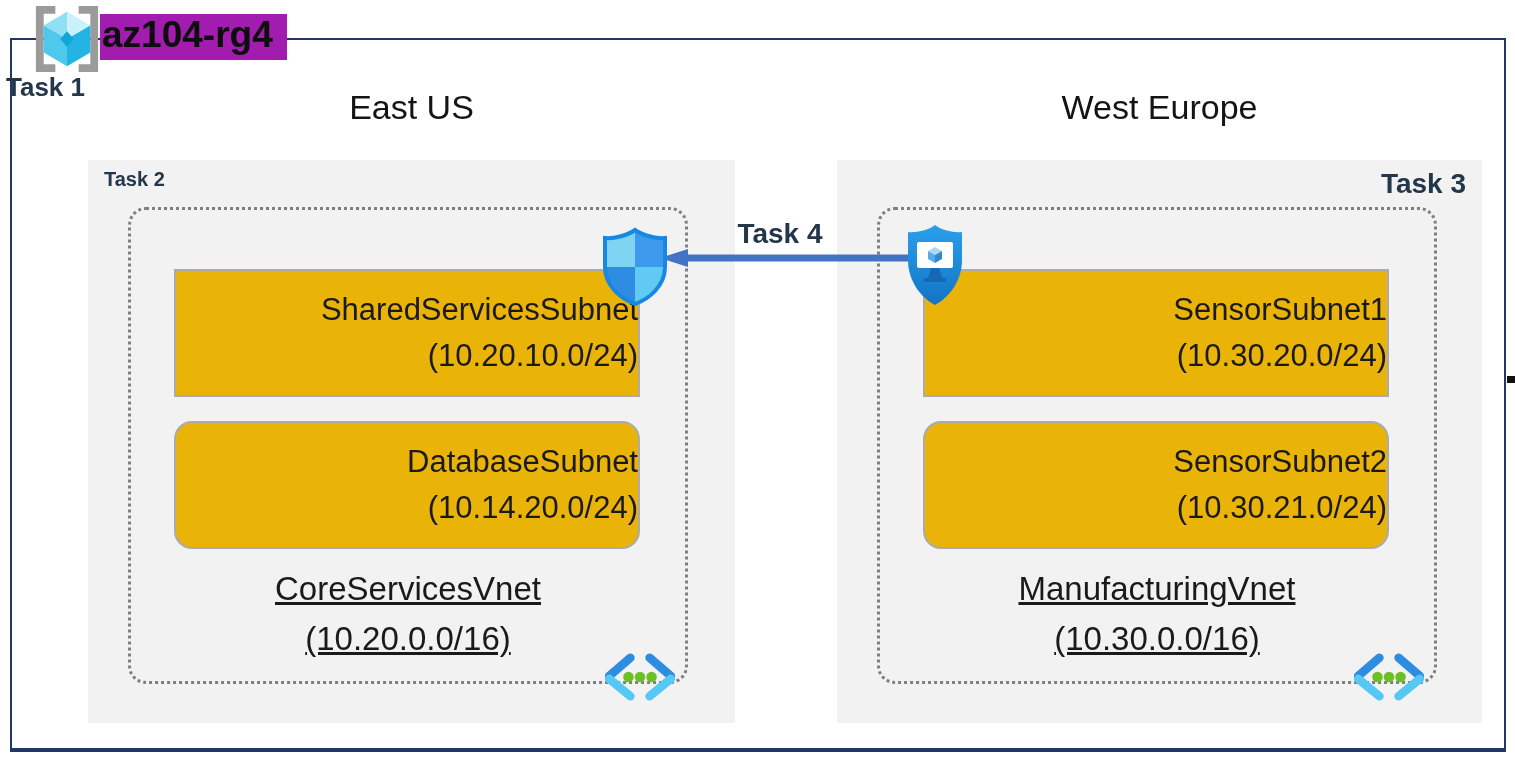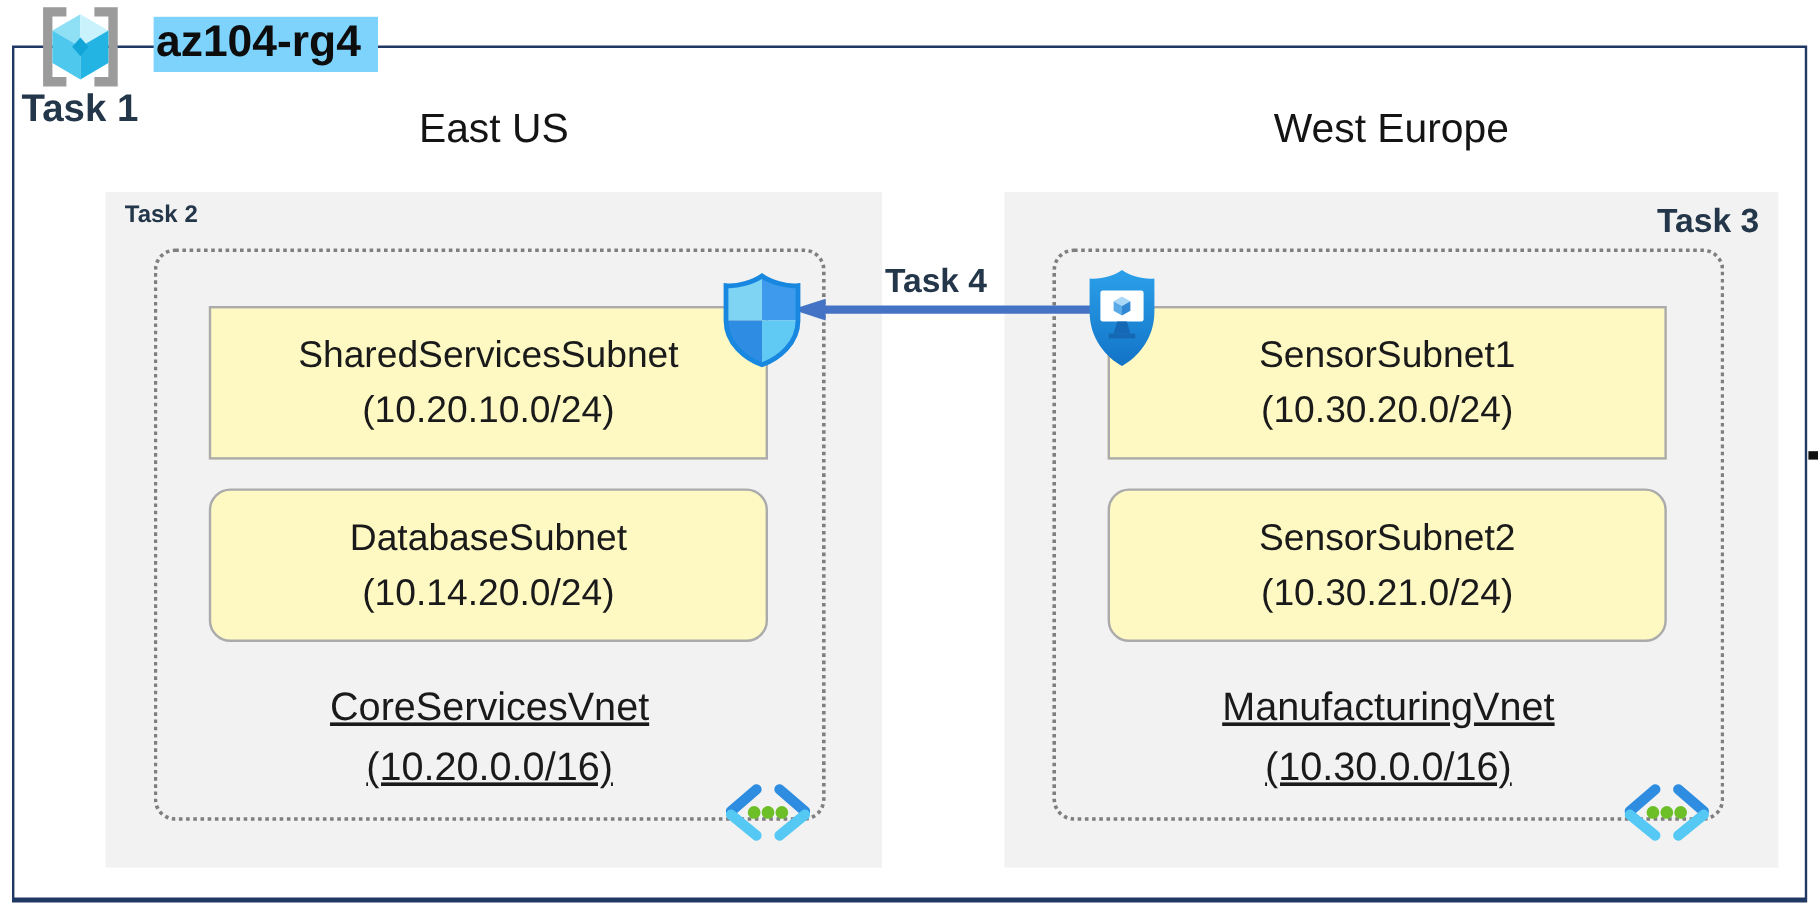--- a/index.html
+++ b/index.html
@@ -8,46 +8,46 @@
   .canvas {
     position:relative; width:1515px; height:757px; background:#ffffff; overflow:hidden;
   }
   
   .rg-frame {
     position:absolute; left:10px; top:38px; width:1496px; height:714px;
     border:2px solid #1F3864; border-bottom-width:4px;
   }
   .rg-icon { position:absolute; left:28px; top:5px; width:78px; height:68px; z-index:3; }
   .rg-title {
-    position:absolute; left:128px; top:14px; z-index:3;
-    font-size:37px; font-weight:bold; color:#0d0d0d; background:#7dd3fc; padding:0 14px 4px 2px;
+    position:absolute; left:100px; top:14px; z-index:3;
+    font-size:37px; font-weight:bold; color:#0d0d0d; background:#a21caf; padding:0 14px 4px 2px;
   }
   .task-label { font-weight:bold; color:#24364A; }
-  .task1 { position:absolute; left:18px; top:72px; font-size:32px; z-index:3; }
+  .task1 { position:absolute; left:6px; top:72px; font-size:26px; z-index:3; }
   .region-label {
     position:absolute; top:88px; font-size:34px; color:#141414; text-align:center;
   }
   .region-label.east { left:88px; width:647px; }
   .region-label.west { left:837px; width:645px; }
   .panel {
     position:absolute; top:160px; height:563px; background:#F2F2F2;
   }
   .panel.left { left:88px; width:647px; }
   .panel.right { left:837px; width:645px; }
   .panel .task2 { position:absolute; left:16px; top:8px; font-size:20px; }
   .panel .task3 { position:absolute; right:16px; top:8px; font-size:28px; }
   .vnet-box {
     position:absolute; left:40px; top:47px; width:560px; height:477px;
     border:3px dotted #7F7F7F; border-radius:18px;
   }
   .subnet {
     position:absolute; left:86px; width:466px; height:128px;
-    background:#fef9c3; border:2px solid #ABABAB;
-    display:flex; flex-direction:column; align-items:center; justify-content:center;
-    font-size:31px; color:#1A1A1A; line-height:1.5; text-align:center;
+    background:#eab308; border:2px solid #ABABAB;
+    display:flex; flex-direction:column; align-items:flex-end; justify-content:center;
+    font-size:31px; color:#1A1A1A; line-height:1.5; text-align:center;margin-top:14px;
   }
   .subnet.s1 { top:95px; }
   .subnet.s2 { top:247px;border-radius:18px; }
   .vnet-name {
     position:absolute; left:40px; top:404px; width:560px;
     font-size:33px; color:#1A1A1A; line-height:50px; text-align:center;text-decoration:underline;
   }
   .vnet-icon { position:absolute; left:512px; top:492px; width:80px; height:50px; z-index:2; }
   .nsg-icon { position:absolute; left:598px; top:226px; width:74px; height:82px; z-index:4; }
   .bastion-icon { position:absolute; left:904px; top:222px; width:62px; height:86px; z-index:4; }

